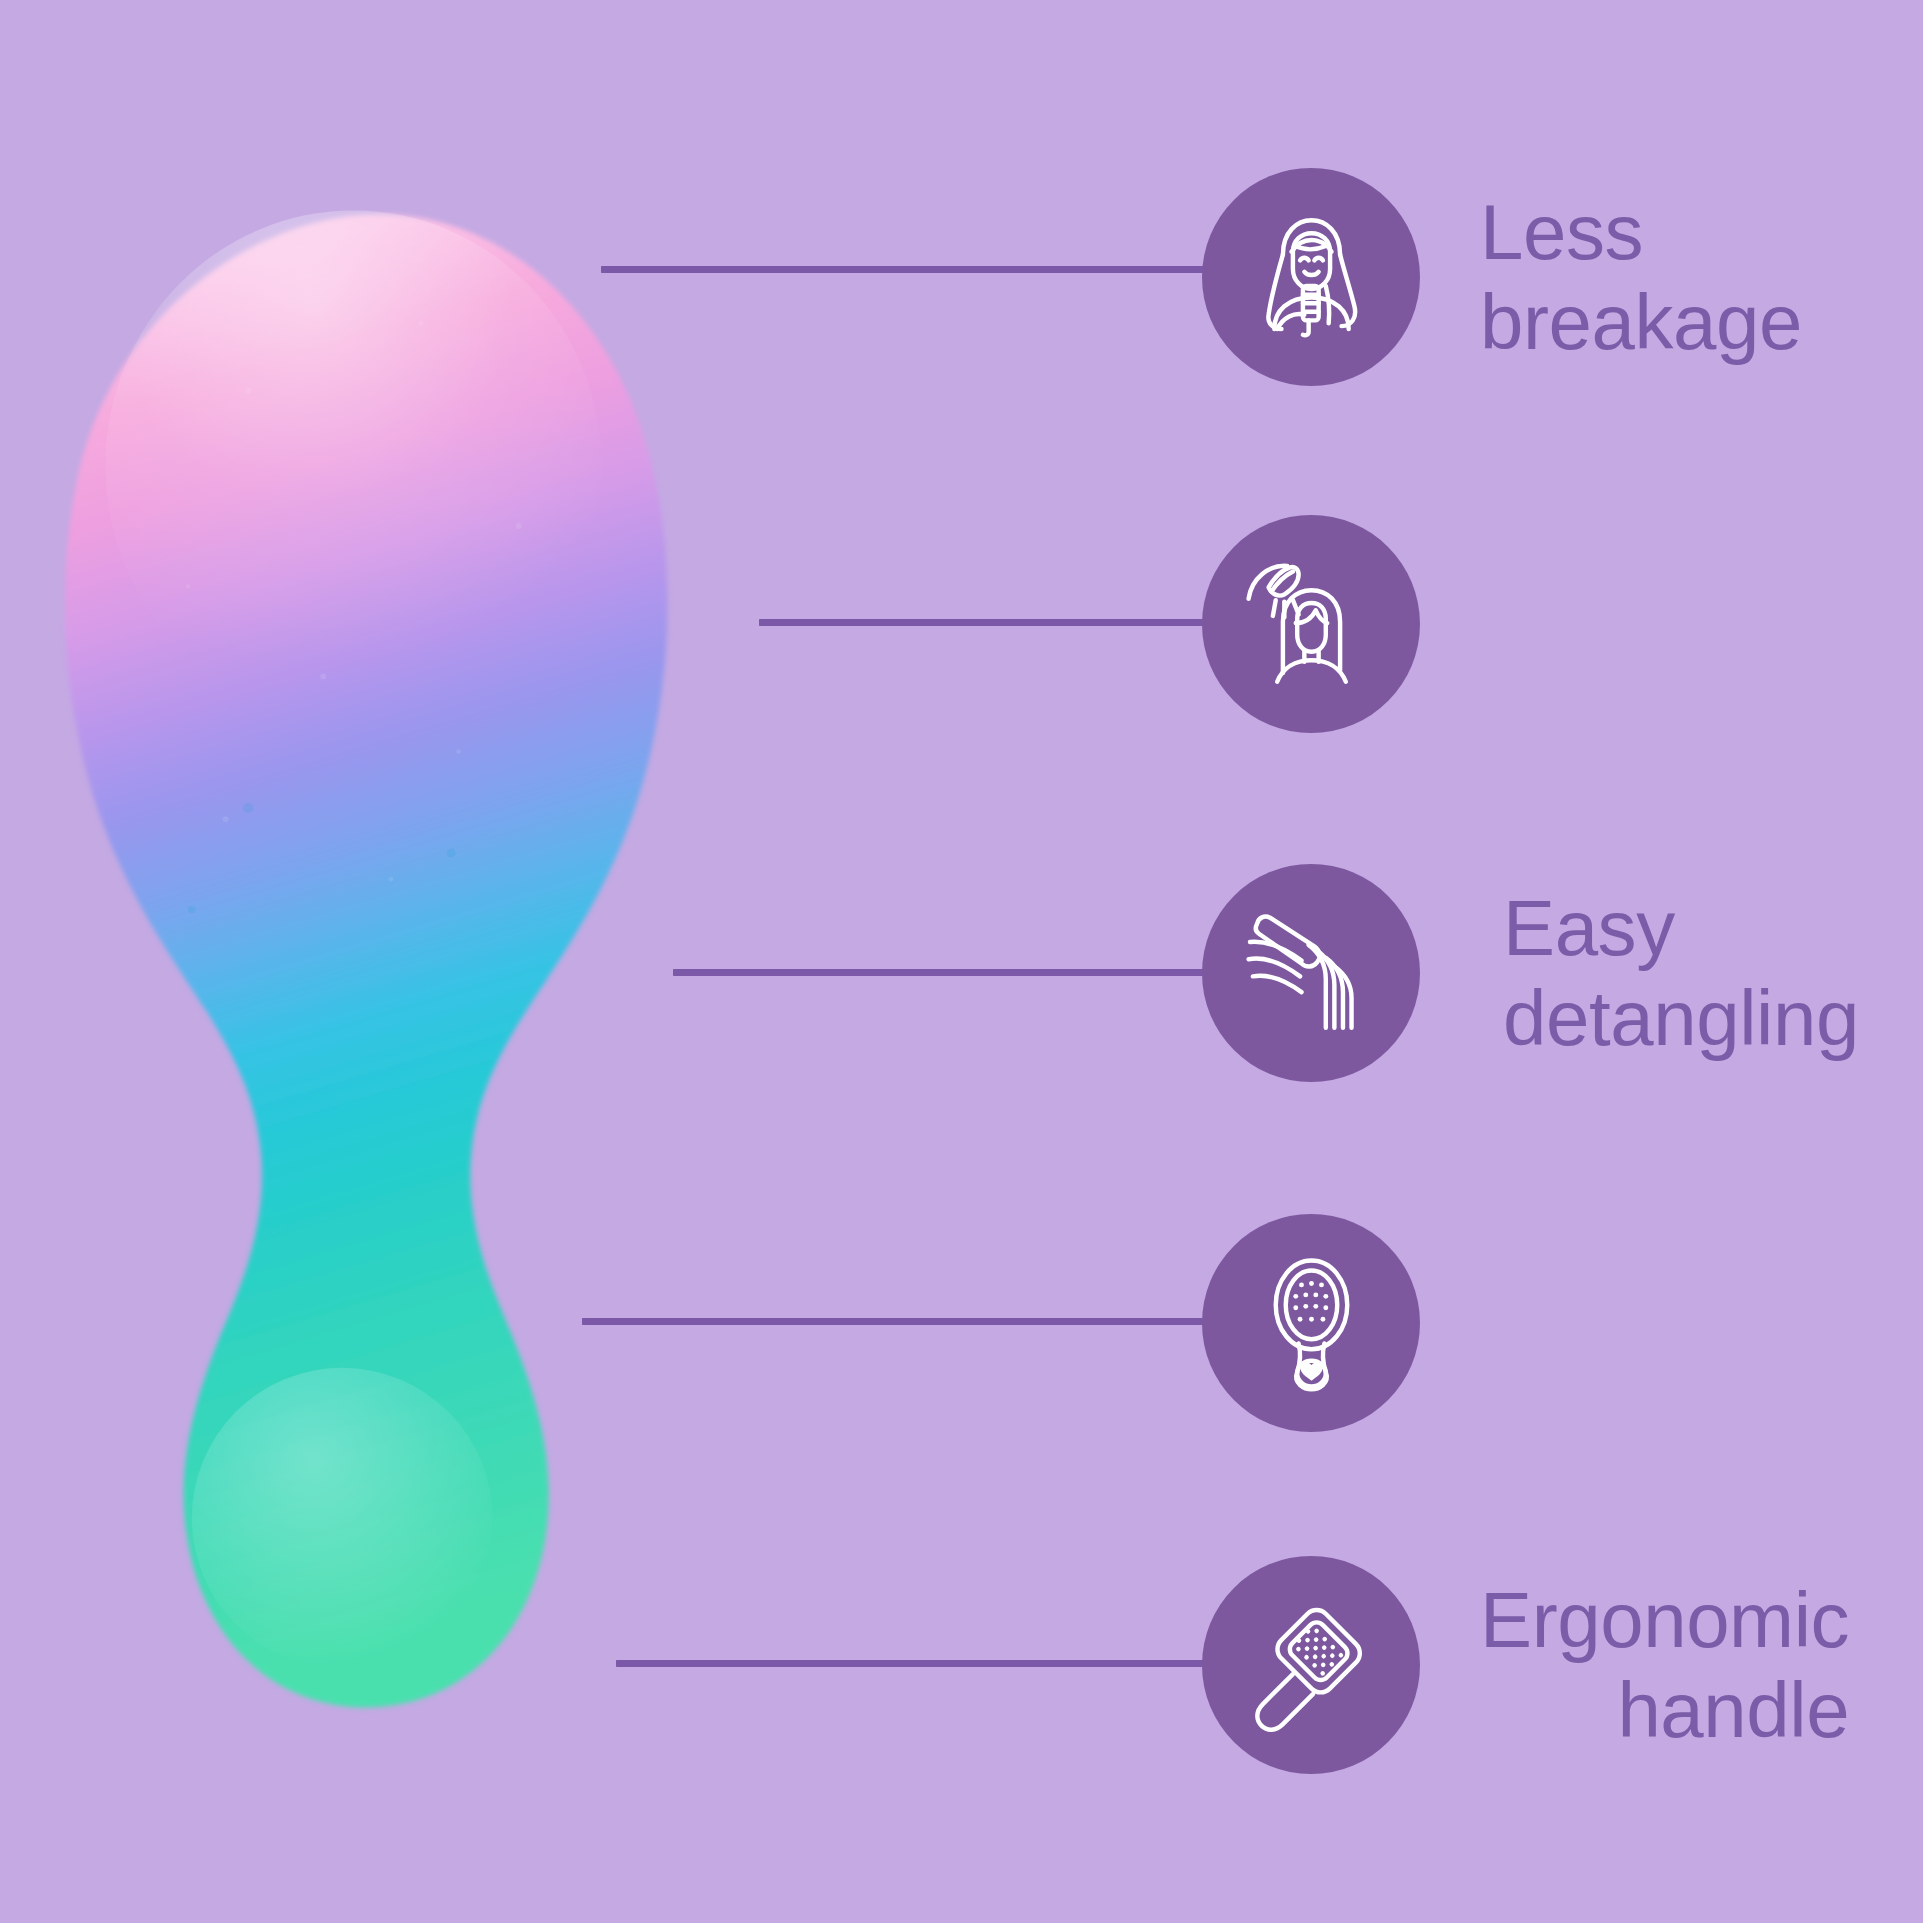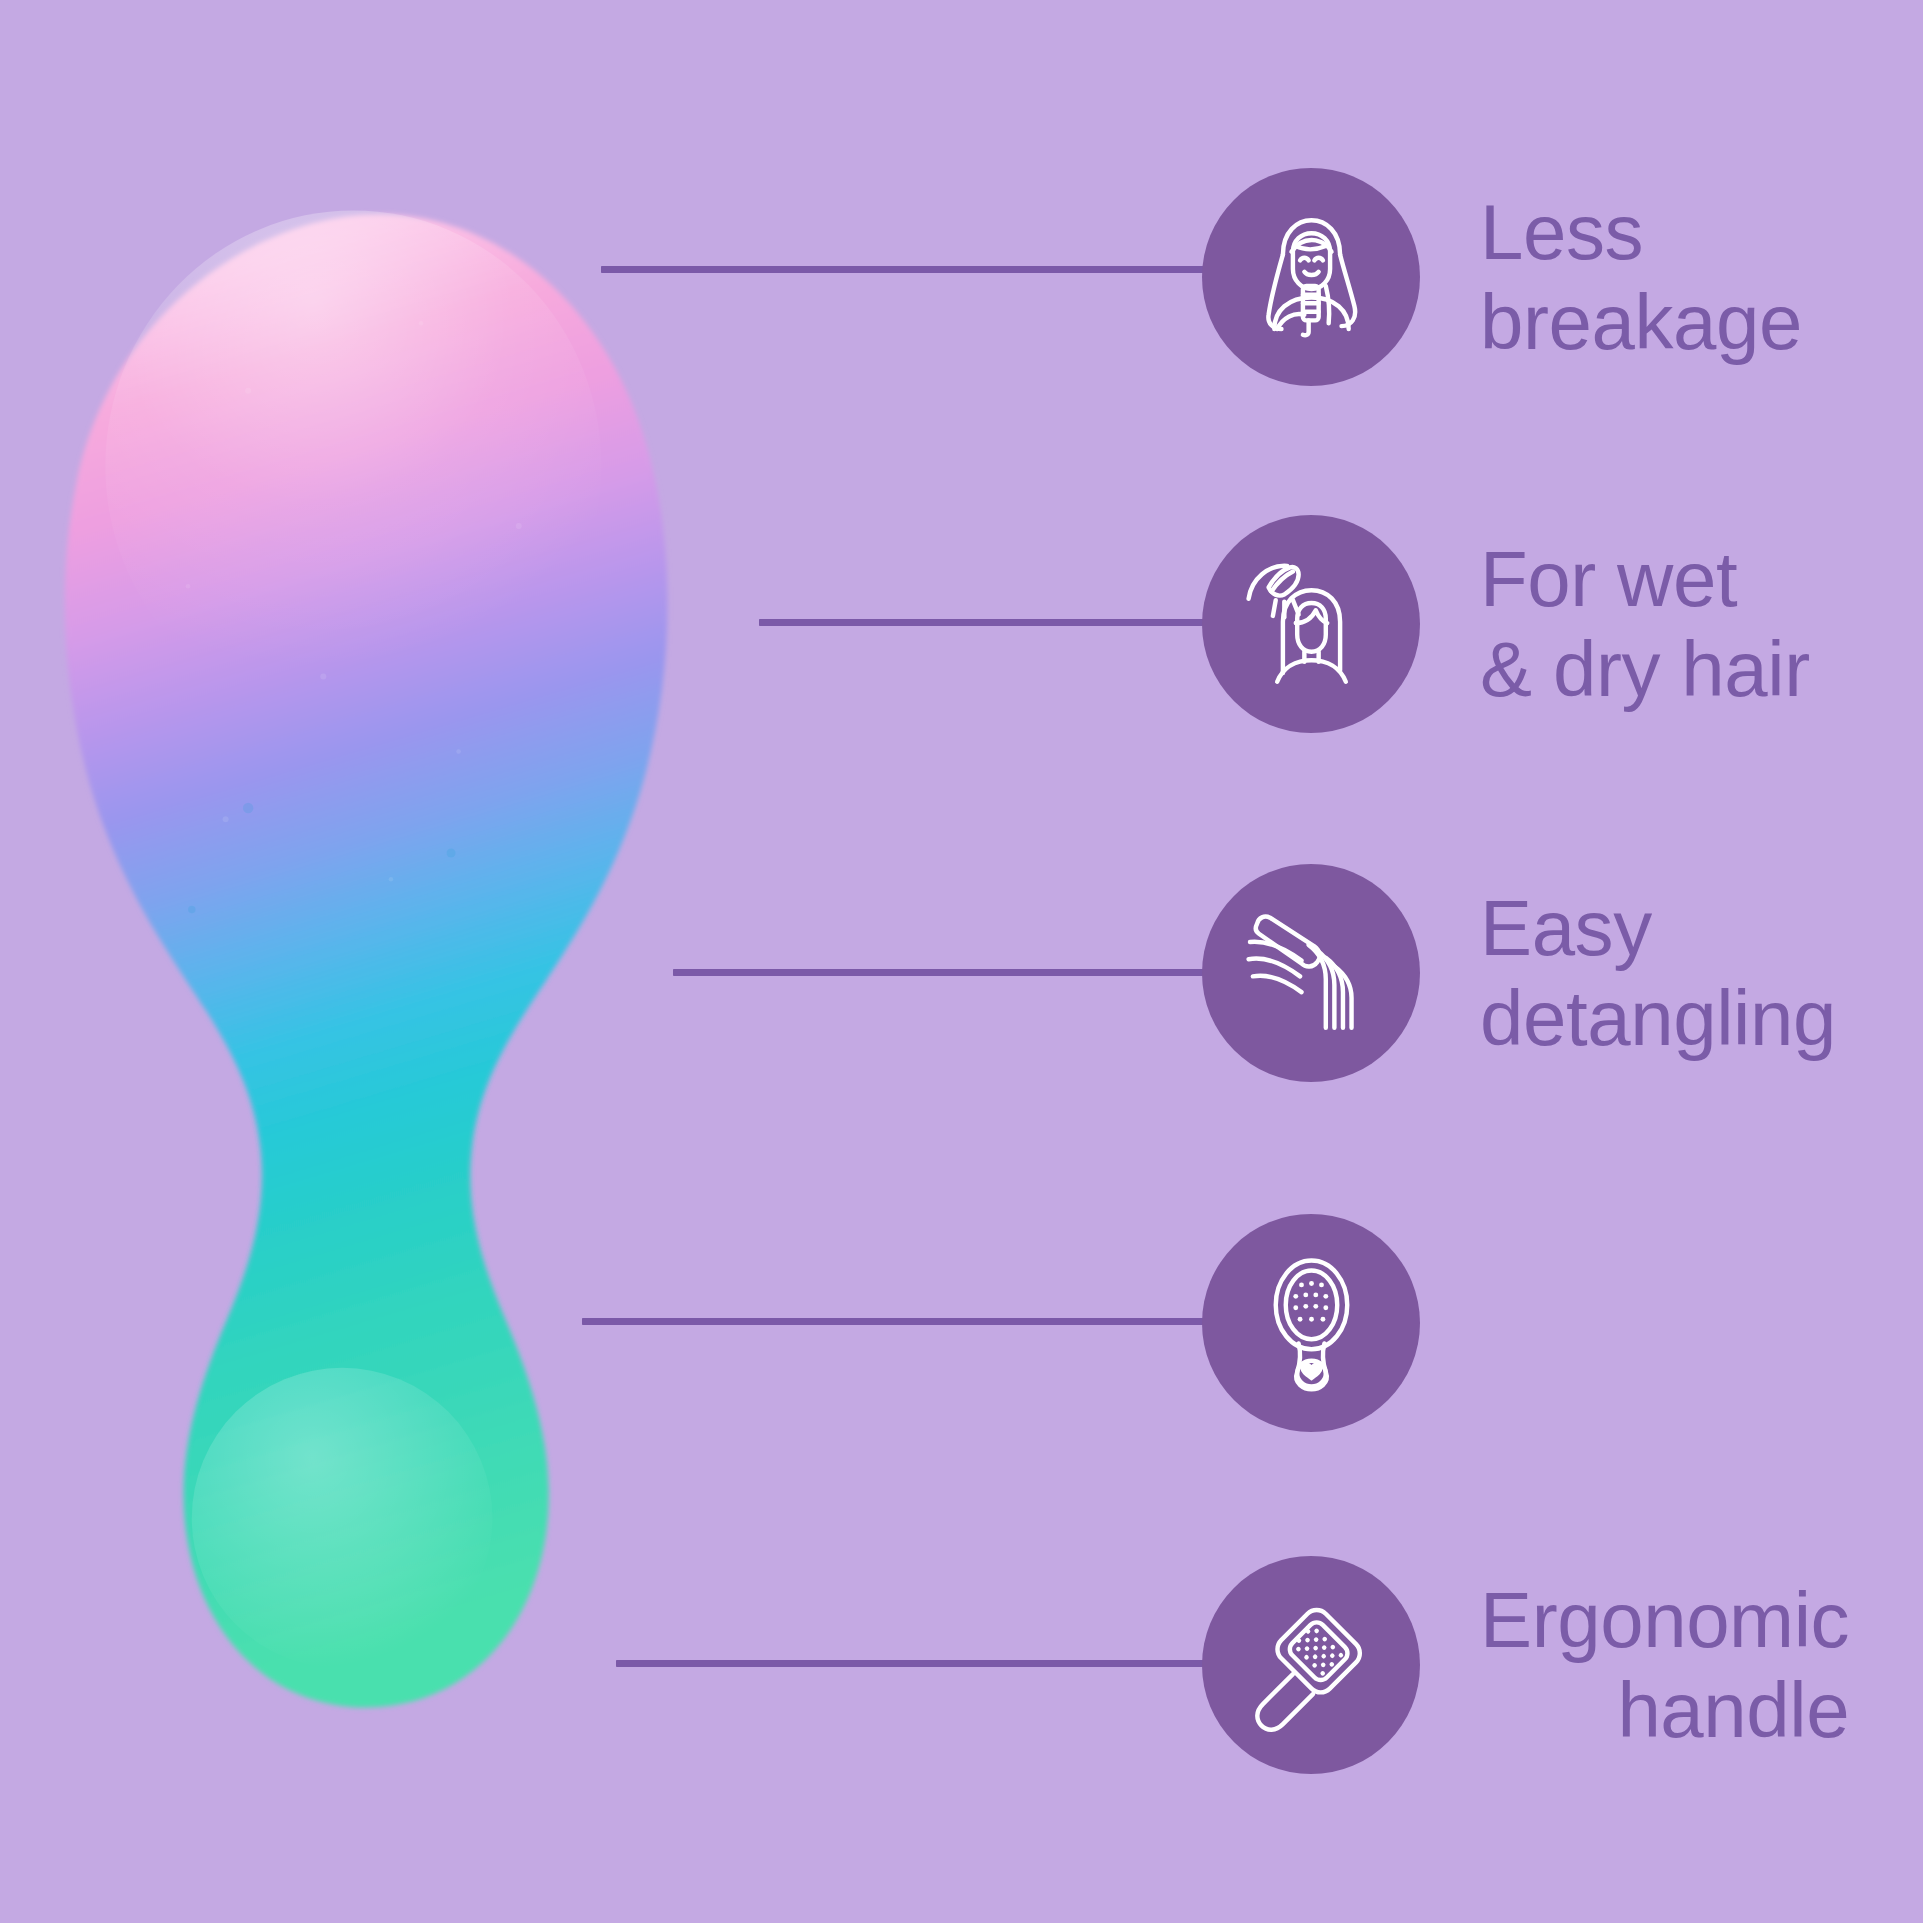--- a/index.html
+++ b/index.html
@@ -205,25 +205,23 @@
 
         <path d="M40 46 C40 39 44 35 50 35 C56 35 60 39 60 46 L60 57 C60 64 56 69 50 69 C44 69 40 64 40 57 Z"></path>
 
         <path d="M39 49 C45 49 50 46 53 40 C55 45 58 48 61 49"></path>
 
         <path d="M45 69 L45 76 M55 69 L55 76"></path>
 
         <path d="M26 90 C30 80 39 75 50 75 C61 75 70 80 74 90"></path>
       </svg>
     </div>
-    <div class="feature-label">For wet
-&amp; dry hair</div>
-  </div>
-
-  <div class="feature-row" style="left:1202px; top:864px;">
+  </div>
+
+  <div class="feature-row" style="left:1202px; top:864px;gap:23px;">
     <div class="icon-circle">
       <svg viewBox="0 0 100 100" fill="none" stroke="#FFFFFF" stroke-width="3.1" stroke-linecap="round" stroke-linejoin="round">
 
         <path d="M12 15 C13 11 17 9 21 11 L52 31 C56 34 57 39 54 42 C51 46 46 46 43 43 L13 22 C10 20 11 17 12 15 Z"></path>
 
         <path d="M7 28 C18 27 31 32 43 41"></path>
         <path d="M6 40 C17 38 30 43 42 52"></path>
         <path d="M9 52 C20 50 32 55 43 63"></path>
 
         <path d="M48 30 C56 36 60 44 60 54 L60 88"></path>

